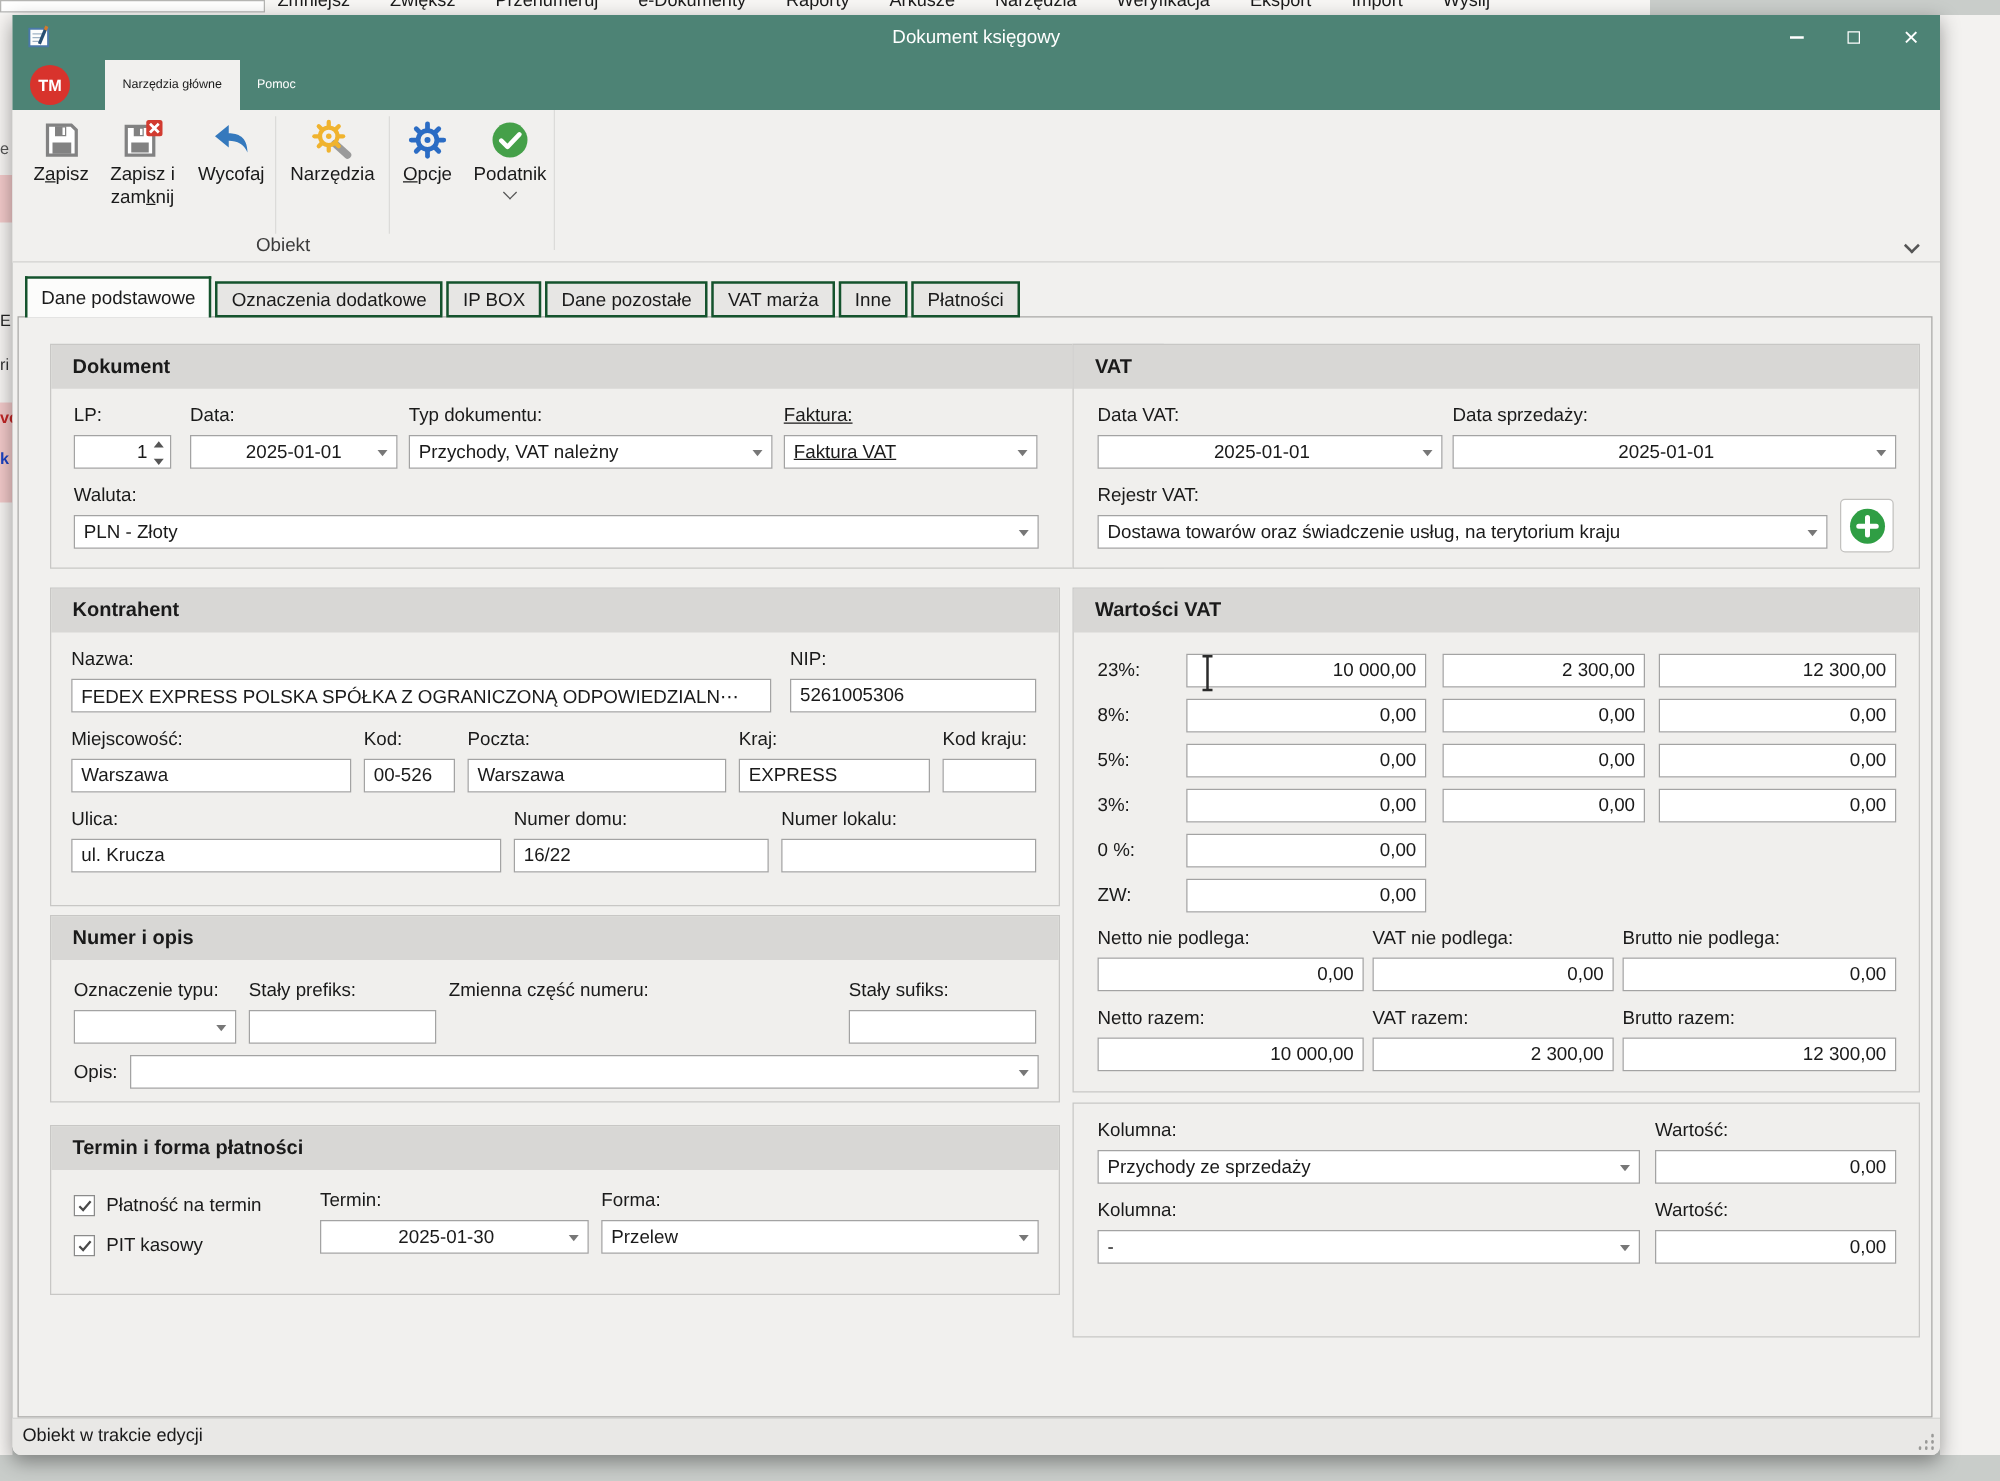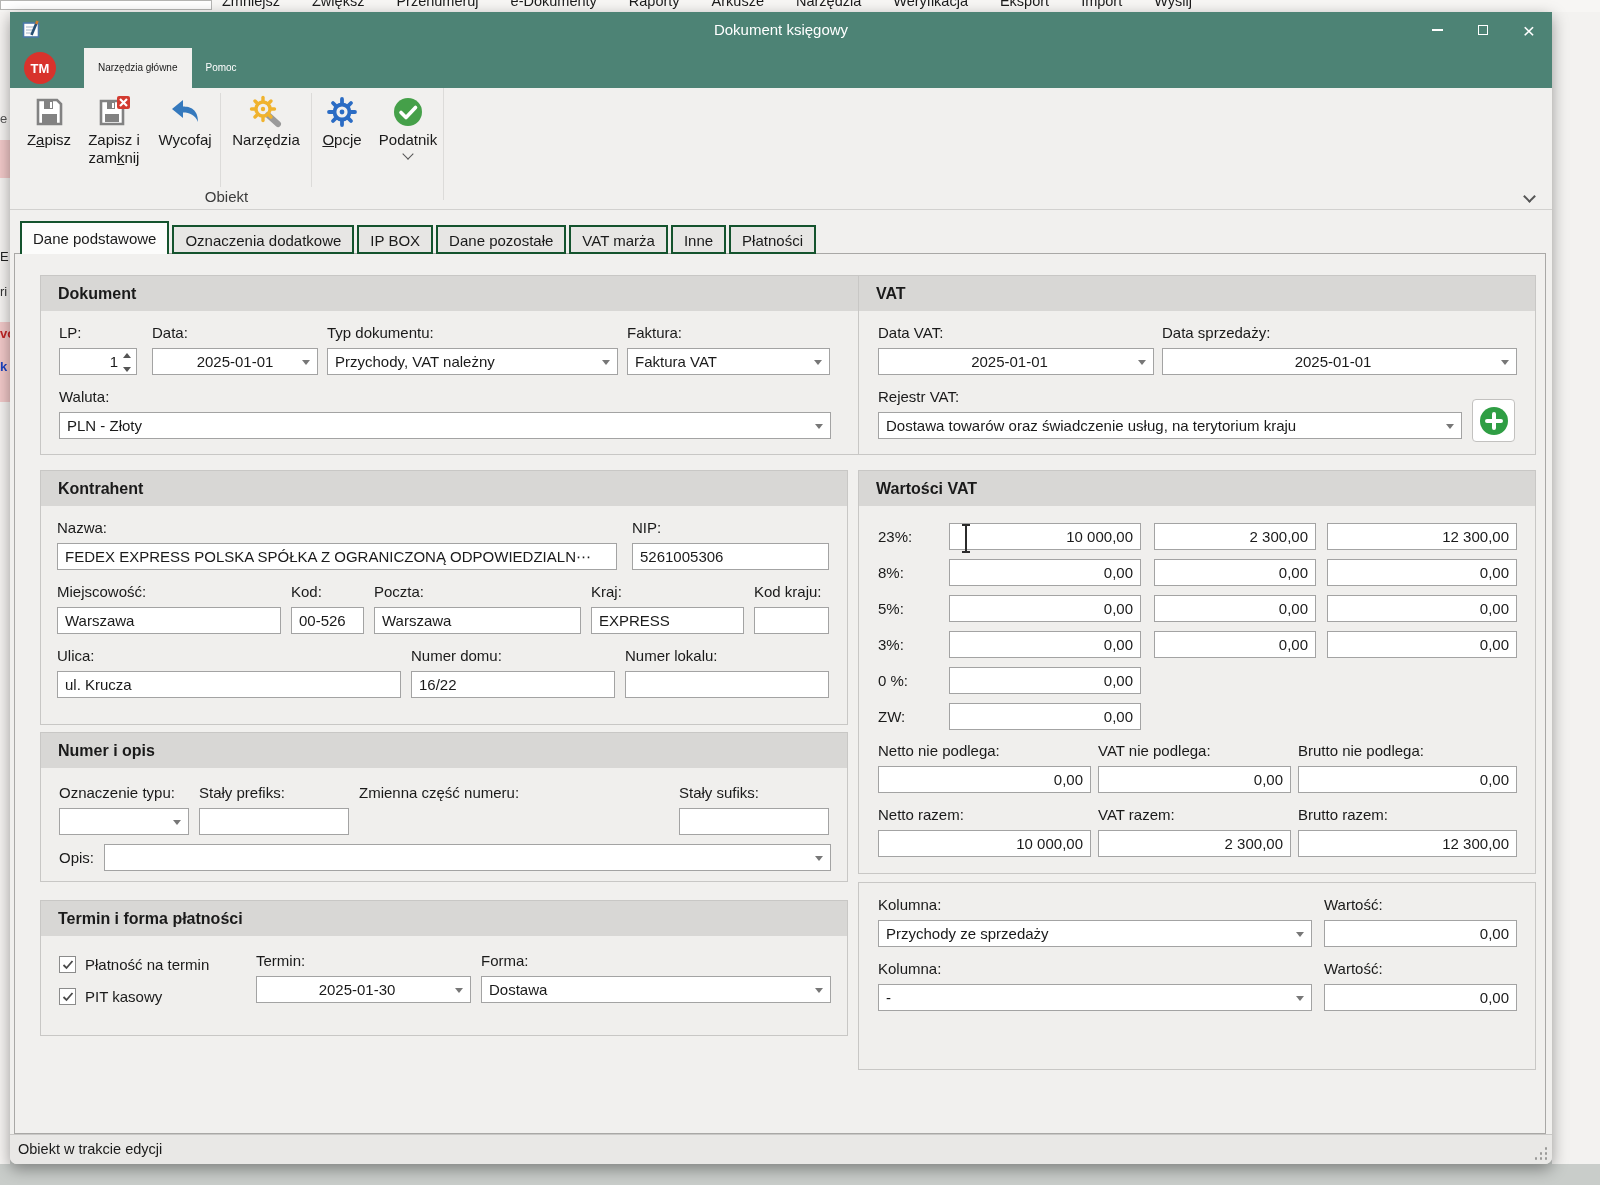--- a/index.html
+++ b/index.html
@@ -3,21 +3,21 @@
 <meta charset="utf-8">
 <style>
   * { box-sizing: border-box; }
   html,body { margin:0; padding:0; }
   body {
     width:1600px; height:1185px; position:relative; overflow:hidden;
     font-family:"Liberation Sans", sans-serif; color:#1a1a1a;
     background:#c9cdca;
   }
   
-  .bg-top { position:absolute; left:0; top:0; width:1600px; height:12px; background:#f7f6f4; overflow:hidden; }
+  .bg-top { position:absolute; left:0; top:0; width:1320px; height:12px; background:#f7f6f4; overflow:hidden; }
   .bg-menu { display:flex; gap:32px; padding-left:222px; font-size:14.5px; color:#1b1b1b; position:relative; top:-7px; white-space:nowrap; }
   .bg-panel-tl { position:absolute; left:0; top:0; width:212px; height:10px; background:#fff; border:1px solid #b5b5b3; }
   .bg-left { position:absolute; left:0; top:12px; width:10px; height:1152px; background:#f6f4f2; overflow:hidden; }
   .bg-right { position:absolute; right:0; top:12px; width:48px; height:1152px; background:#f3f2f0; }
   .stripe { position:absolute; left:0; width:10px; background:#f2c9c9; }
   .frag { position:absolute; left:0; font-size:13px; line-height:13px; }
   
   .dlg { position:absolute; left:10px; top:12px; width:1542px; height:1152px; background:#f1f0ee;
          border-radius:0 0 7px 7px; box-shadow:0 5px 16px rgba(0,0,0,.38); }
   .titlebar { height:36px; background:#4d8375; position:relative; }
@@ -275,21 +275,21 @@
                 <span class="car"></span>
               </div>
           </div>
           <div class="fb" style="width:291px;margin-right:9px;">
             <div class="lbl">Typ dokumentu:</div>
             <div class="inp combo">
                 <span>Przychody, VAT należny</span>
                 <span class="car"></span>
               </div>
           </div>
-          <div class="fb" style="width:203px;">
+          <div class="fb" style="width:203px;text-decoration:underline;">
             <div class="lbl">Faktura:</div>
             <div class="inp combo">
                 <span>Faktura VAT</span>
                 <span class="car"></span>
               </div>
           </div>
         </div>
         <div class="fb mt13" style="width:772px;">
           <div class="lbl">Waluta:</div>
           <div class="inp combo">
@@ -434,21 +434,21 @@
           <div class="fb" style="width:215px;margin-right:10px;">
             <div class="lbl">Termin:</div>
             <div class="inp combo">
                 <span style="margin:0 auto;">2025-01-30</span>
                 <span class="car"></span>
               </div>
           </div>
           <div class="fb" style="width:350px;">
             <div class="lbl">Forma:</div>
             <div class="inp combo">
-                <span>Dostawa</span>
+                <span>Przelew</span>
                 <span class="car"></span>
               </div>
           </div>
         </div>
       </div>
     </div>
 
     <div class="sec" style="left:843px;top:21px;width:678px;height:180px;">
       <div class="sec-h">VAT</div>
       <div class="sec-b" style="padding:13px 0 0 19px;">

